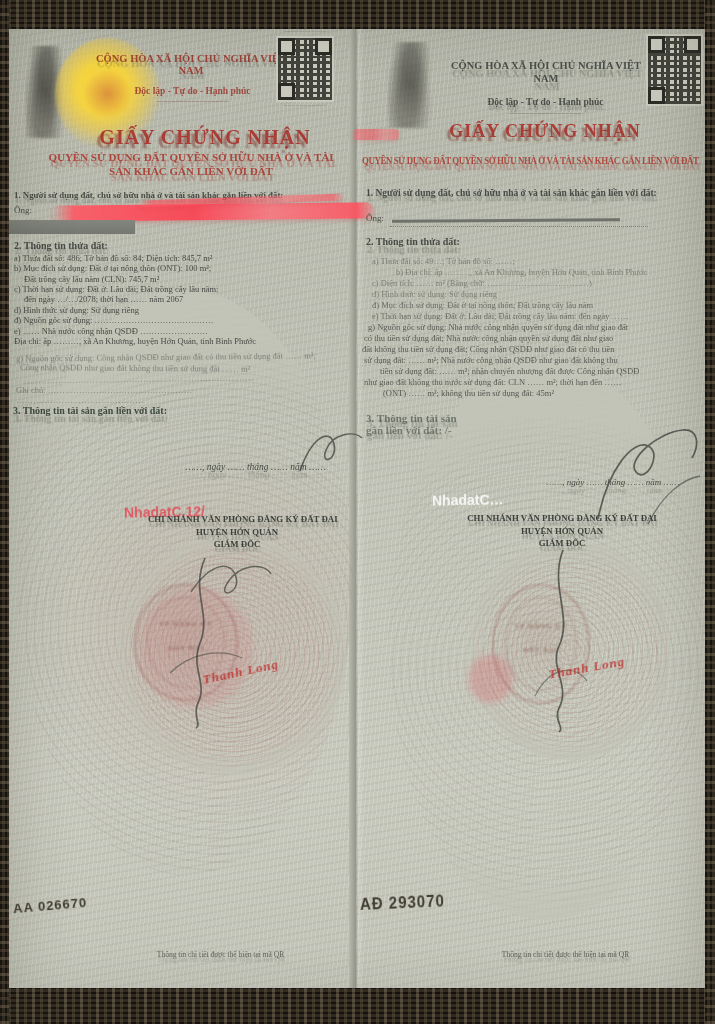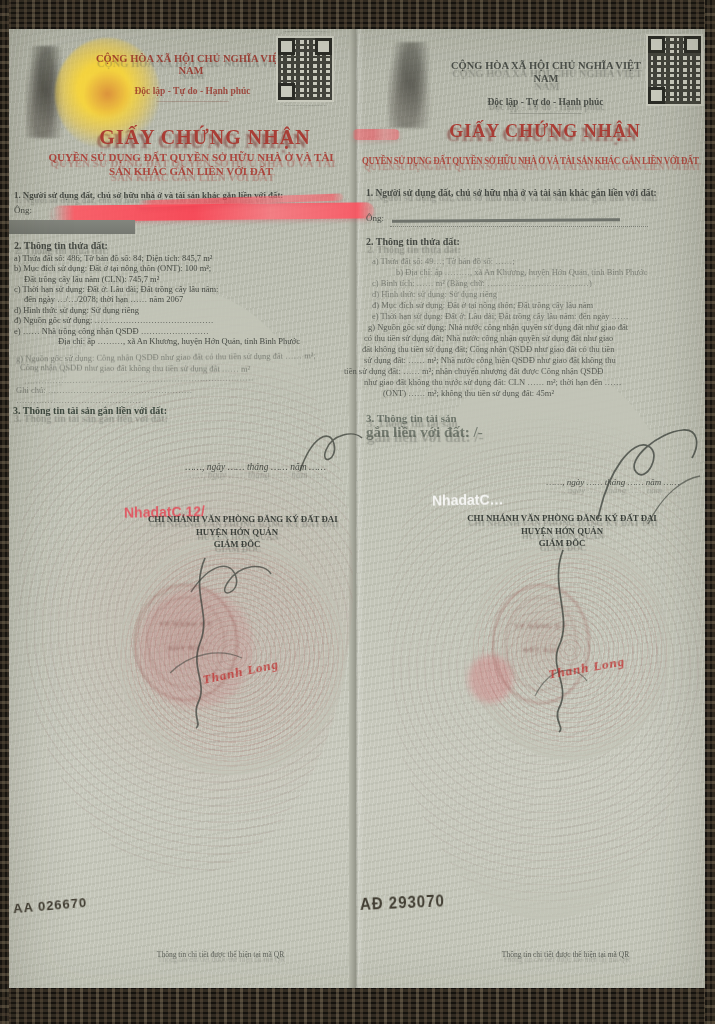--- a/index.html
+++ b/index.html
@@ -128,22 +128,22 @@
 
   <div class="t b gds" style="left:14px;top:240px;font-size:10px;">2. Thông tin thửa đất:</div>
 
   <div class="t small" style="left:14px;top:253px;">a) Thửa đất số: 486;   Tờ bản đồ số: 84;   Diện tích: 845,7 m²</div>
   <div class="t small" style="left:14px;top:263px;text-align:right;">b) Mục đích sử dụng: Đất ở tại nông thôn (ONT): 100 m²;</div>
   <div class="t small" style="left:24px;top:274px;">Đất trồng cây lâu năm (CLN): 745,7 m²</div>
   <div class="t small" style="left:14px;top:284px;">c) Thời hạn sử dụng: Đất ở: Lâu dài; Đất trồng cây lâu năm:</div>
   <div class="t small" style="left:24px;top:294px;">đến ngày …/…/2078; thời hạn …… năm 2067</div>
   <div class="t small" style="left:14px;top:305px;">d) Hình thức sử dụng: Sử dụng riêng</div>
   <div class="t small" style="left:14px;top:315px;font-family:Liberation Serif, serif;">đ) Nguồn gốc sử dụng: ……………………………………</div>
-  <div class="t small" style="left:14px;top:326px;">e) …… Nhà trồng công nhận QSDĐ ……………………</div>
-  <div class="t small" style="left:14px;top:336px;margin-left:44px;">Địa chỉ: ấp ………, xã An Khương, huyện Hớn Quản, tỉnh Bình Phước</div>
+  <div class="t small" style="left:14px;top:326px;">e) …… Nhà nước công nhận QSDĐ ……………………</div>
+  <div class="t small" style="left:14px;top:336px;">Địa chỉ: ấp ………, xã An Khương, huyện Hớn Quản, tỉnh Bình Phước</div>
 
   <div class="t small faint" style="left:16px;top:352px;transform:rotate(-.6deg);">g) Nguồn gốc sử dụng: Công nhận QSDĐ như giao đất có thu tiền sử dụng đất …… m²;</div>
   <div class="t small faint" style="left:20px;top:363px;transform:rotate(.4deg);">Công nhận QSDĐ như giao đất không thu tiền sử dụng đất …… m²</div>
   <div class="t small faint" style="left:24px;top:374px;transform:rotate(-.8deg);">………………………………………………………………………</div>
   <div class="t small faint" style="left:16px;top:385px;">Ghi chú: ……………………………………………</div>
   <div class="t small faint" style="left:16px;top:395px;">………………………………………</div>
 
   <div class="t b gd" style="left:13px;top:405px;font-size:10px;color:#3f4a40;">3. Thông tin tài sản gắn liền với đất:</div>
 
   <div class="t it gd" style="left:168px;top:462px;width:175px;font-size:9.5px;text-align:center;">……, ngày …… tháng …… năm ……</div>
@@ -197,34 +197,34 @@
 
   <div class="t b wrap gds" style="left:366px;top:188px;width:324px;font-size:9.5px;line-height:11.5px;">1. Người sử dụng đất, chủ sở hữu nhà ở và tài sản khác gắn liền với đất:</div>
   <div class="t" style="left:366px;top:213px;font-size:9px;">Ông:</div>
   <div class="strike" style="left:392px;top:219px;width:228px;height:3px;transform:rotate(-.4deg);"></div>
   <div class="dots" style="left:390px;top:216px;width:258px;height:10px;"></div>
 
   <div class="t b gd" style="left:366px;top:236px;font-size:10px;">2. Thông tin thửa đất:</div>
 
   <div class="t small faint" style="left:372px;top:256px;">a) Thửa đất số: 49…;   Tờ bản đồ số: ……;</div>
   <div class="t small faint" style="left:372px;top:267px;padding-left:24px;">b) Địa chỉ: ấp ………, xã An Khương, huyện Hớn Quản, tỉnh Bình Phước</div>
-  <div class="t small faint" style="left:372px;top:278px;">c) Bình tích: …… m² (Bằng chữ: ………………………………)</div>
+  <div class="t small faint" style="left:372px;top:278px;">c) Diện tích: …… m² (Bằng chữ: ………………………………)</div>
   <div class="t small faint" style="left:372px;top:289px;">d) Hình thức sử dụng: Sử dụng riêng</div>
   <div class="t small" style="left:372px;top:300px;opacity:.7;">đ) Mục đích sử dụng: Đất ở tại nông thôn; Đất trồng cây lâu năm</div>
   <div class="t small" style="left:372px;top:311px;opacity:.7;">e) Thời hạn sử dụng: Đất ở: Lâu dài; Đất trồng cây lâu năm: đến ngày ……</div>
   <div class="t small" style="left:368px;top:322px;opacity:.85;">g) Nguồn gốc sử dụng: Nhà nước công nhận quyền sử dụng đất như giao đất</div>
   <div class="t small" style="left:364px;top:333px;opacity:.85;">có thu tiền sử dụng đất; Nhà nước công nhận quyền sử dụng đất như giao</div>
   <div class="t small" style="left:362px;top:344px;opacity:.85;">đất không thu tiền sử dụng đất; Công nhận QSDĐ như giao đất có thu tiền</div>
-  <div class="t small" style="left:364px;top:355px;opacity:.85;">sử dụng đất: …… m²; Nhà nước công hiện QSDĐ như giao đất không thu</div>
-  <div class="t small" style="left:344px;top:366px;opacity:.85;">tiền sử dụng đất: …… m²; nhận chuyển nhượng đất được Công nhận QSDĐ</div>
+  <div class="t small" style="left:364px;top:355px;opacity:.85;">sử dụng đất: …… m²; Nhà nước công nhận QSDĐ như giao đất không thu</div>
+  <div class="t small" style="left:380px;top:366px;opacity:.85;">tiền sử dụng đất: …… m²; nhận chuyển nhượng đất được Công nhận QSDĐ</div>
   <div class="t small" style="left:364px;top:377px;opacity:.85;">như giao đất không thu nước sử dụng đất: CLN …… m²; thời hạn đến ……</div>
   <div class="t small" style="left:362px;top:388px;opacity:.9;margin-left:21px;">(ONT) …… m²; không thu tiền sử dụng đất: 45m²</div>
 
   <div class="t b gds" style="left:366px;top:412px;font-size:11px;color:rgba(63,74,64,.65);">3. Thông tin tài sản</div>
-  <div class="t b gds" style="left:366px;top:424px;font-size:15px;color:rgba(63,74,64,.6);">gắn liền với đất: /-</div>
+  <div class="t b gds" style="left:366px;top:424px;font-size:11px;color:rgba(63,74,64,.6);">gắn liền với đất: /-</div>
 
   <svg class="ink" style="left:588px;top:424px;" width="120" height="105" viewBox="0 0 120 105">
     <path d="M10,95 C20,45 45,15 60,22 C75,29 58,60 48,48 C38,36 70,8 95,6 C110,5 112,20 104,34" fill="none" stroke="#3a3f39" stroke-width="1.7" opacity=".75"></path>
     <path d="M60,100 C75,70 95,55 112,52" fill="none" stroke="#3a3f39" stroke-width="1.3" opacity=".6"></path>
   </svg>
   <div class="t it gd" style="left:528px;top:477px;width:170px;font-size:9px;text-align:center;">……, ngày …… tháng …… năm ……</div>
 
   <div class="wm-white" style="left:432px;top:492px;font-size:14px;transform:rotate(-1deg);">NhadatC…</div>
 
   <div class="t b ctr gds" style="left:462px;top:513px;width:200px;font-size:8.8px;color:#3b403b;">CHI NHÁNH VĂN PHÒNG ĐĂNG KÝ ĐẤT ĐAI</div>

